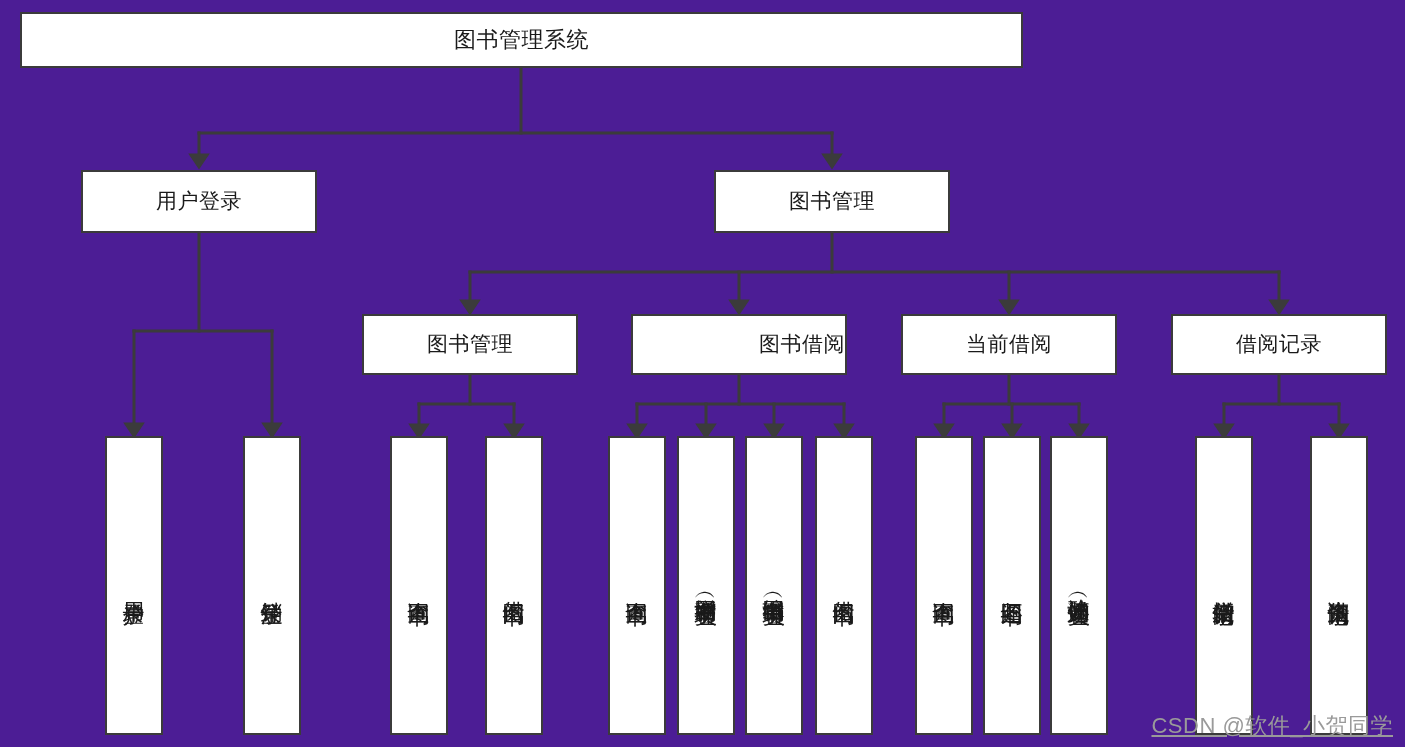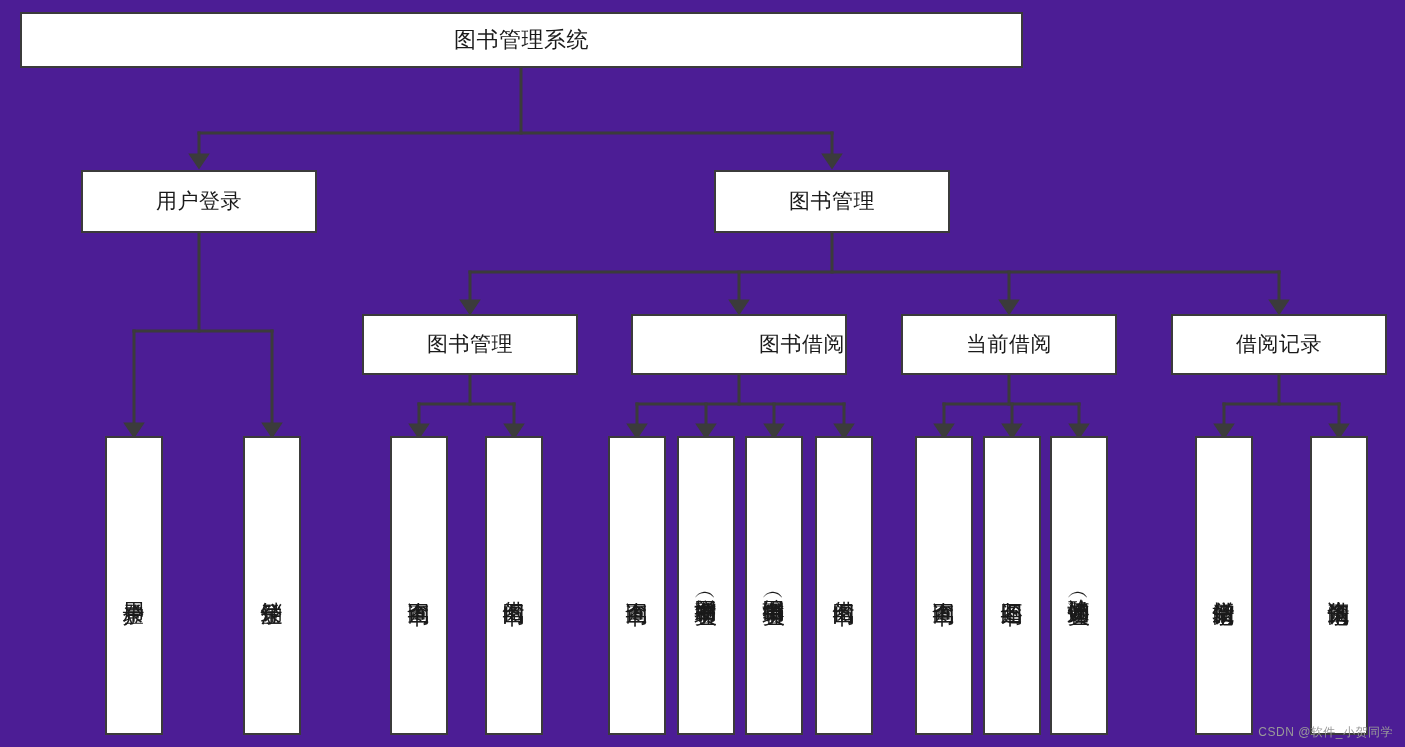--- a/index.html
+++ b/index.html
@@ -55,25 +55,26 @@
     line-height: 1.05;
     letter-spacing: 1px;
   }
   #root-node .node-label {
     font-size: 22px;
   }
   #watermark {
     position: absolute;
     right: 12px;
     bottom: 6px;
-    font-size: 12px;
+    font-size: 22px;
     color: #9a9a9a;
     letter-spacing: 0.5px;
     white-space: nowrap;
     user-select: none;
+    text-decoration: underline;
   }
 </style>
 </head>
 <body>
 
 <div id="diagram-root">
 
   <svg id="edges-layer" viewBox="0 0 1405 747" width="1405" height="747" xmlns="http://www.w3.org/2000/svg">
     <defs>
       <marker id="arrowhead" markerWidth="9" markerHeight="9" refX="2.2" refY="4" orient="auto" markerUnits="strokeWidth">

